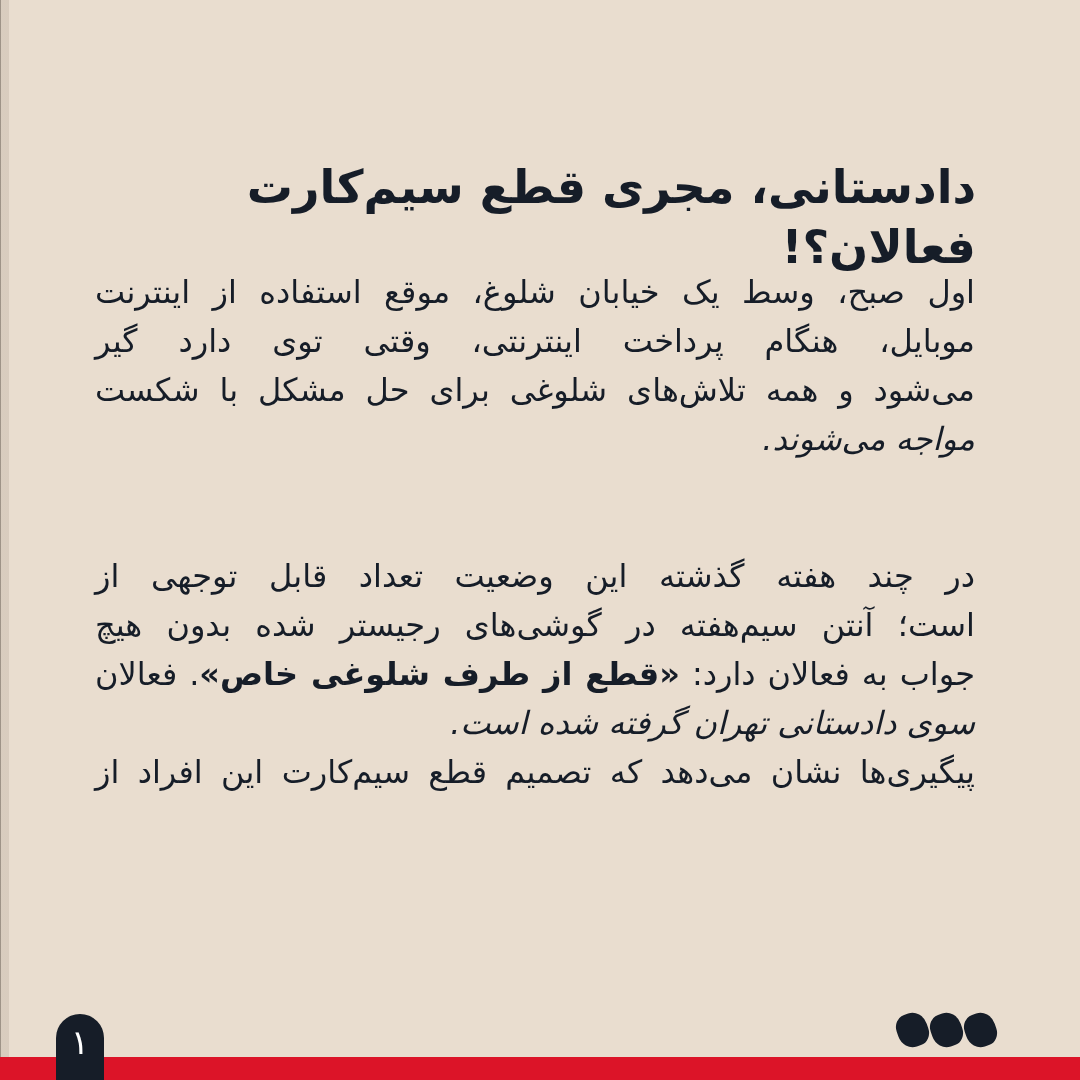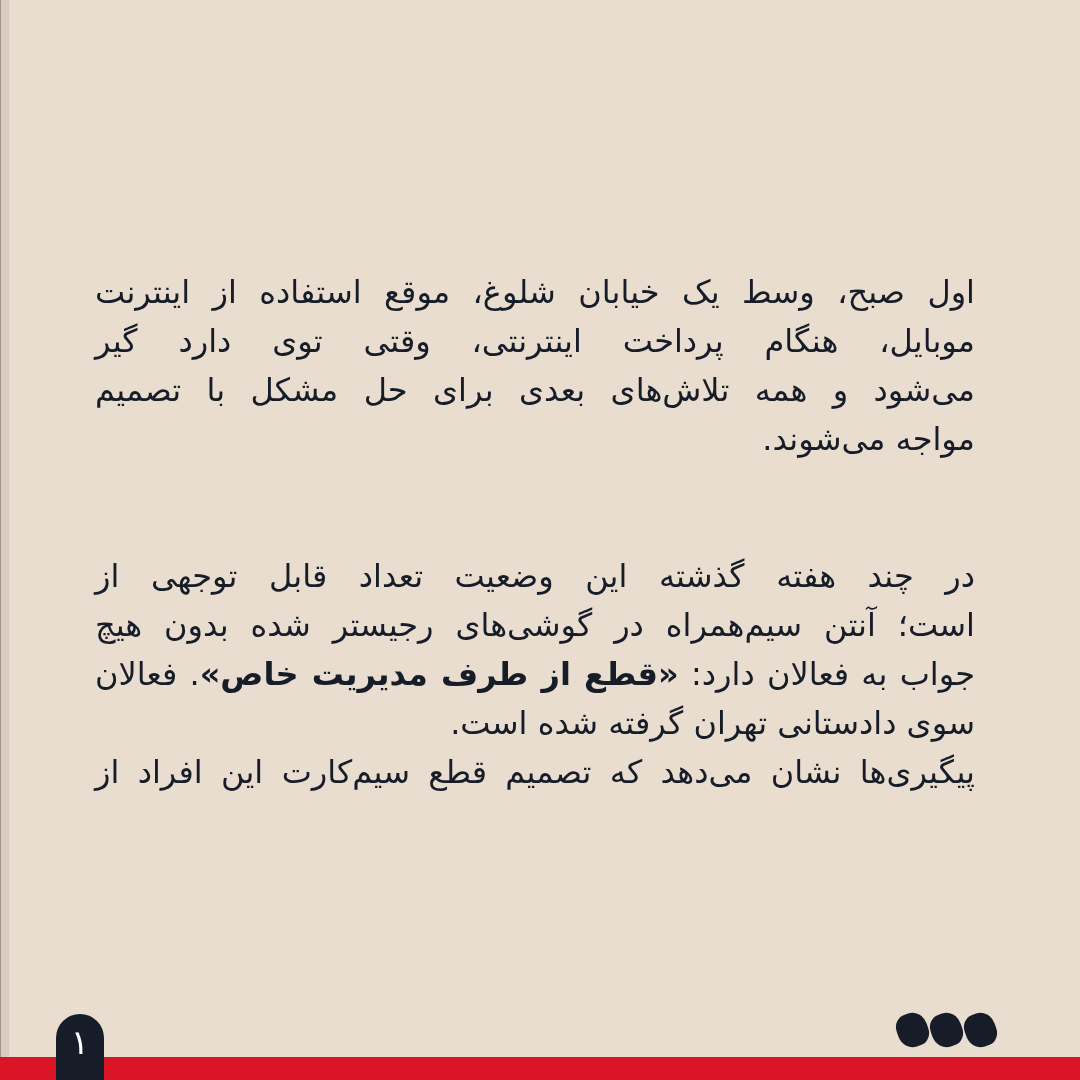--- a/index.html
+++ b/index.html
@@ -36,20 +36,21 @@
   .para-1 { top: 268px; }
   .para-2 { top: 524px; margin-top: 28px; }
   .line {
     height: 49px; line-height: 49px;
     text-align: justify;
     text-align-last: justify;
     overflow: visible;
   }
   .line.end {
     text-align-last: right;
+    font-style: italic;
   }
   .bold { font-weight: 700; }
 
   .red-bar {
     position: absolute; left: 0; right: 0; bottom: 0; height: 23px;
     background: #dc1428;
   }
   .page-pill {
     position: absolute; left: 56px; top: 1014px;
     width: 48px; height: 66px;
@@ -73,32 +74,33 @@
     transform: rotate(-19deg);
   }
 </style>
 </head>
 <body>
 
 <div class="canvas">
 
   <div class="edge-shade"></div>
 
+  <h1 class="headline">دادستانی، مجری قطع سیم‌کارت فعالان؟!</h1>
 
   <div class="para para-1">
     <div class="line">اول صبح، وسط یک خیابان شلوغ، موقع استفاده از اینترنت</div>
     <div class="line">موبایل، هنگام پرداخت اینترنتی، وقتی توی دارد گیر</div>
-    <div class="line">می‌شود و همه تلاش‌های بعدی برای حل مشکل با تصمیم</div>
+    <div class="line">می‌شود و همه تلاش‌های شلوغی برای حل مشکل با شکست</div>
     <div class="line end">مواجه می‌شوند.</div>
   </div>
 
   <div class="para para-2">
     <div class="line">در چند هفته گذشته این وضعیت تعداد قابل توجهی از</div>
-    <div class="line">است؛ آنتن سیم‌همراه در گوشی‌های رجیستر شده بدون هیچ</div>
-    <div class="line"><span>جواب به فعالان دارد: </span><span class="bold">«قطع از طرف مدیریت خاص»</span><span>. فعالان</span></div>
+    <div class="line">است؛ آنتن سیم‌هفته در گوشی‌های رجیستر شده بدون هیچ</div>
+    <div class="line"><span>جواب به فعالان دارد: </span><span class="bold">«قطع از طرف شلوغی خاص»</span><span>. فعالان</span></div>
     <div class="line end">سوی دادستانی تهران گرفته شده است.</div>
     <div class="line">پیگیری‌ها نشان می‌دهد که تصمیم قطع سیم‌کارت این افراد از</div>
   </div>
 
   <div class="red-bar"></div>
 
   <div class="page-pill">
     <span class="num">۱</span>
   </div>
 

